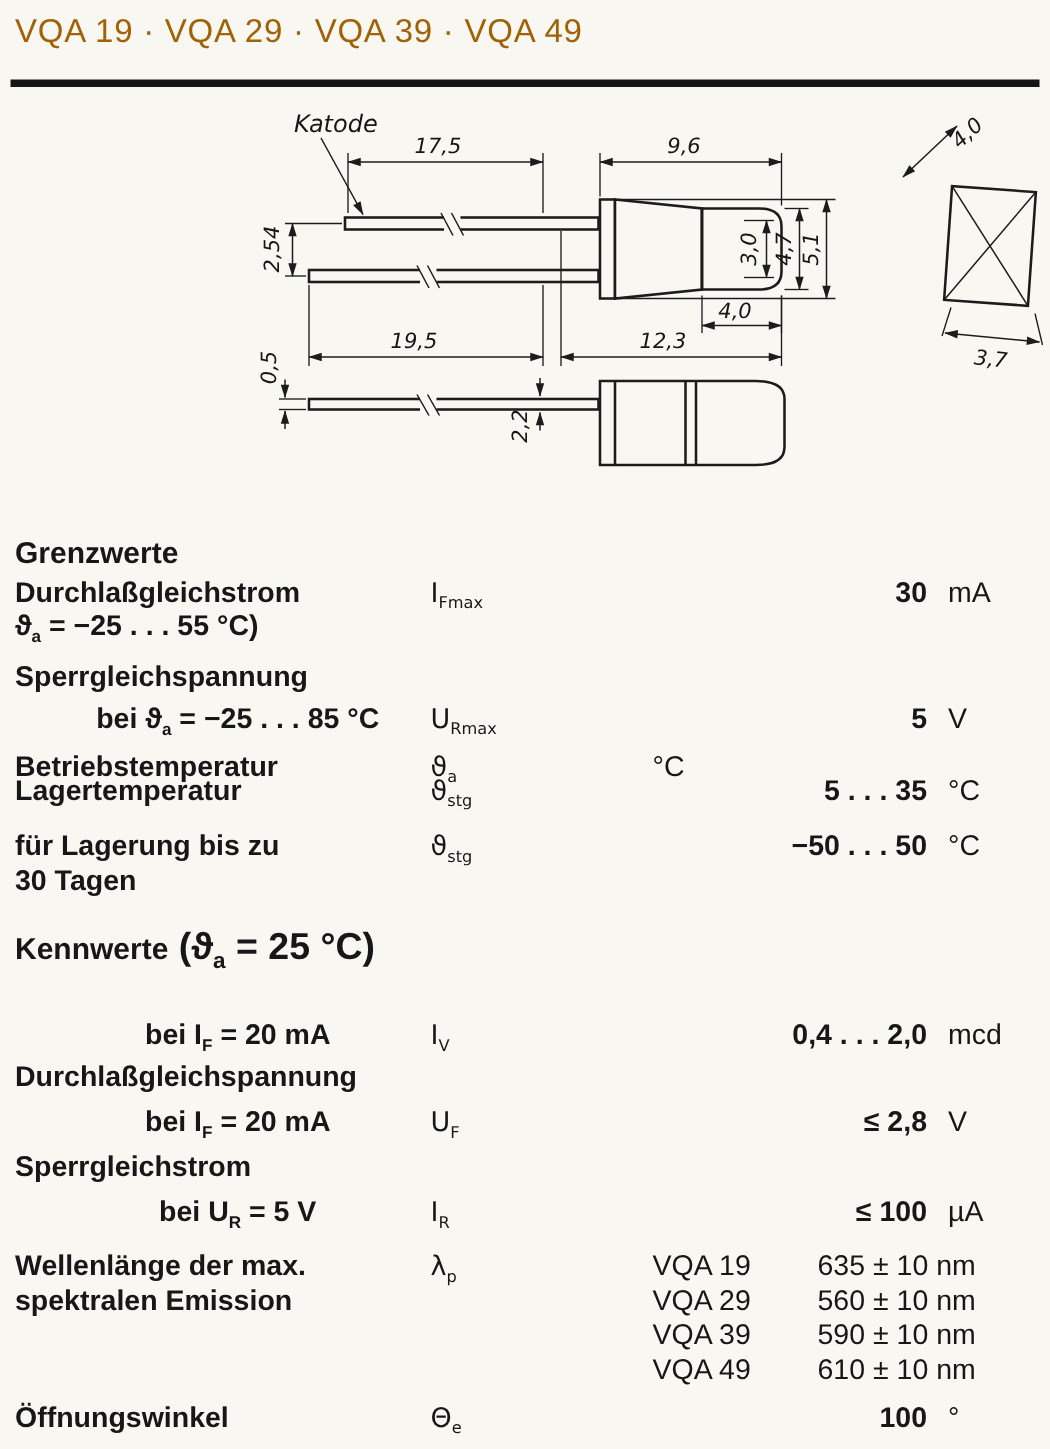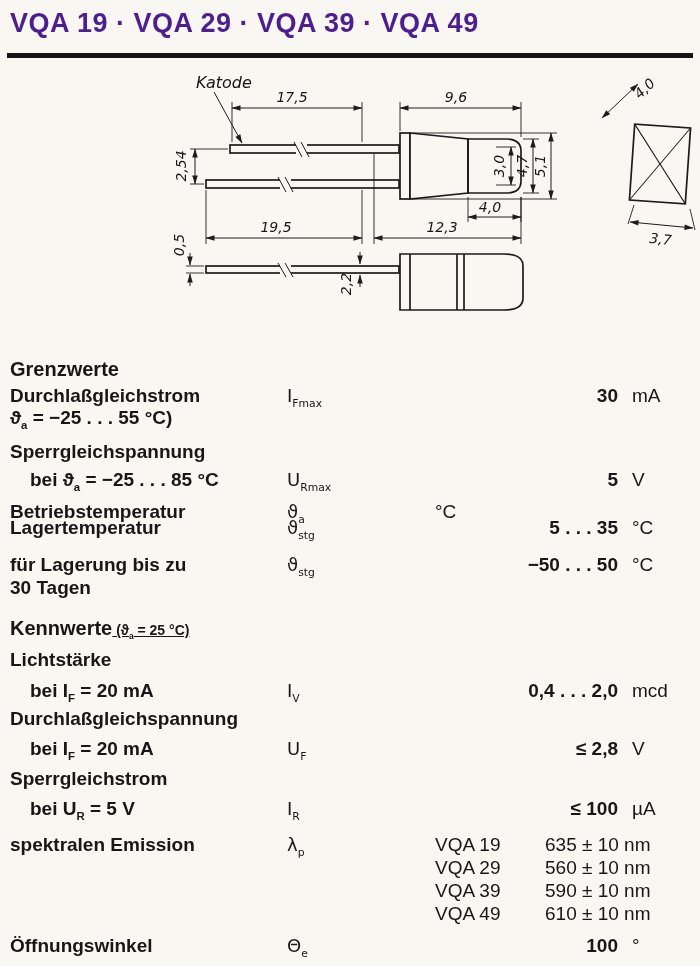--- a/index.html
+++ b/index.html
@@ -7,46 +7,46 @@
   body {
     background:#f8f7f2;
     color:#171717;
     font-family:"Liberation Sans","DejaVu Sans",sans-serif;
     position:relative;
     overflow:hidden;
   }
   .page { position:absolute; inset:0; }
   .title {
     position:absolute; left:10px; top:8px;
-    font-size:27px; font-weight:700; letter-spacing:0.5px;
-    color:#4c1d95;
+    font-size:22px; font-weight:400; letter-spacing:0.5px;
+    color:#a16207;
   }
   .rule { position:absolute; left:7px; right:7px; top:53px; height:5px; background:#161616; }
   .drawing { position:absolute; left:0; top:58px; width:700px; height:300px; }
 
   
   .ol  { stroke:#1c1c1c; stroke-width:1.7; fill:none; }
   .olf { stroke:#1c1c1c; stroke-width:1.7; fill:#f8f7f2; }
   .dl  { stroke:#1c1c1c; stroke-width:1; fill:none; }
   .ext { stroke:#1c1c1c; stroke-width:0.9; fill:none; }
   .mask { fill:#f8f7f2; stroke:none; }
   text.dim { font-family:"DejaVu Sans",sans-serif; font-style:italic; font-size:14px; fill:#161616; text-anchor:middle; }
   text.lbl { font-family:"DejaVu Sans",sans-serif; font-style:italic; font-size:16px; fill:#161616; }
 
   
   .sec-heading { position:absolute; left:10px; font-size:20px; font-weight:700; }
-  .sec-heading .cond { font-size:14px; font-weight:700;text-decoration:underline; }
+  .sec-heading .cond { font-size:25px; font-weight:700; }
   .spec-row {
     position:absolute; left:10px; width:680px;
     display:grid; grid-template-columns:277px 148px 197px 58px;
     font-size:19px; line-height:23px; font-weight:700;
     align-items:start;
   }
   .spec-row .label {}
-  .spec-row .label.indent { padding-left:20px; }
+  .spec-row .label.indent { padding-left:20px;text-align:center; }
   .spec-row .sym { font-weight:400; font-size:18px; font-family:"DejaVu Sans",sans-serif; }
   .spec-row .val { text-align:right; padding-right:14px; font-weight:700; }
   .spec-row .unit { font-weight:400; }
   sub { font-size:0.6em; line-height:0; }
   .wl-table { grid-column:3 / 5; }
   .wl-row { display:grid; grid-template-columns:110px 1fr; }
   .wl-type { font-weight:400; }
   .wl-val { padding-right:24px; font-weight:400; }
 </style>
 </head>
@@ -206,23 +206,20 @@
   </div>
 
   <div class="spec-row" style="top:576px">
     <div class="label">30 Tagen</div>
   </div>
 
   <div class="sec-heading" style="top:617px">
     <span>Kennwerte</span><span class="cond"><span> (ϑ</span><sub>a</sub><span> = 25 °C)</span></span>
   </div>
 
-  <div class="spec-row" style="top:648px">
-    <div class="label">Lichtstärke</div>
-  </div>
 
   <div class="spec-row" style="top:679px">
     <div class="label indent"><span>bei I</span><sub>F</sub><span> = 20 mA</span></div>
     <div class="sym"><span>I</span><sub>V</sub></div>
     <div class="val">0,4 . . . 2,0</div>
     <div class="unit">mcd</div>
   </div>
 
   <div class="spec-row" style="top:707px">
     <div class="label">Durchlaßgleichspannung</div>
@@ -241,20 +238,21 @@
 
   <div class="spec-row" style="top:797px">
     <div class="label indent"><span>bei U</span><sub>R</sub><span> = 5 V</span></div>
     <div class="sym"><span>I</span><sub>R</sub></div>
     <div class="val">≤ 100</div>
     <div class="unit">µA</div>
   </div>
 
   <div class="spec-row" style="top:833px">
     <div class="label">
+      <div>Wellenlänge der max.</div>
       <div>spektralen Emission</div>
     </div>
     <div class="sym"><span>λ</span><sub>p</sub></div>
     <div class="wl-table">
       <div class="wl-row">
         <span class="wl-type">VQA 19</span>
         <span class="wl-val">635 ± 10 nm</span>
       </div>
       <div class="wl-row">
         <span class="wl-type">VQA 29</span>

